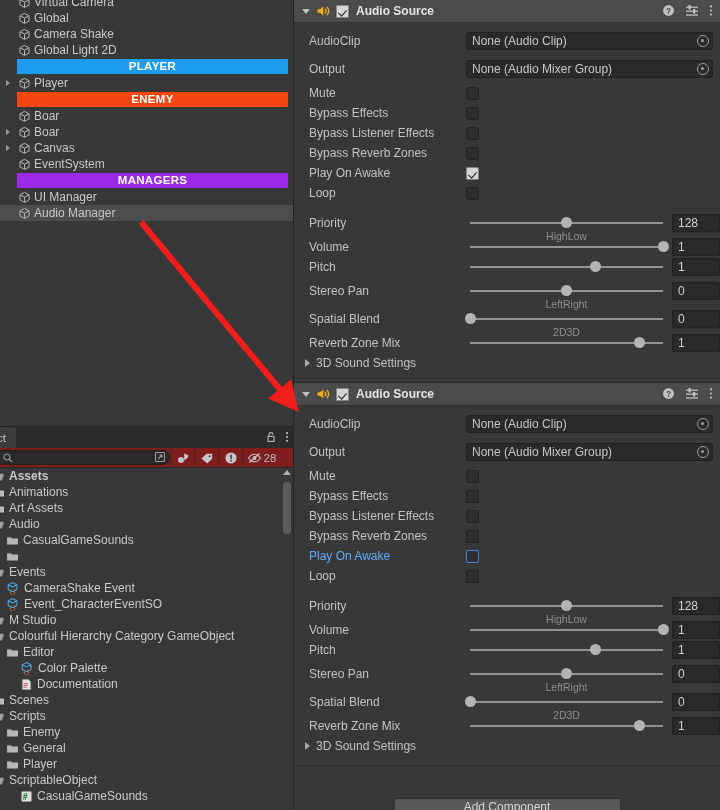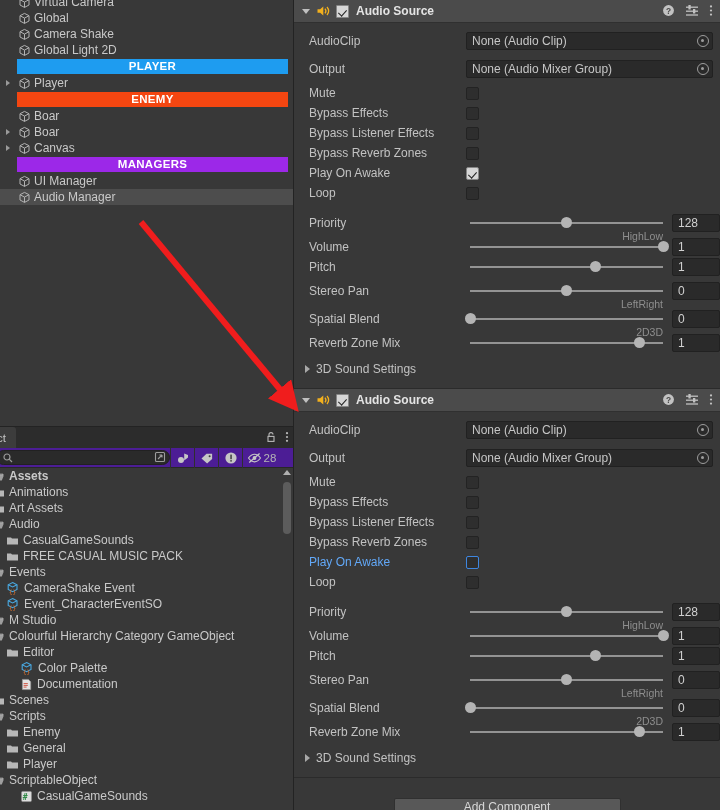--- a/index.html
+++ b/index.html
@@ -87,21 +87,21 @@
     font-size: 11.5px;
     display: flex; align-items: center;
     border-top-left-radius: 3px; border-top-right-radius: 3px;
   }
   .tabbar-right {
     position: absolute; right: 4px; top: 0; height: 21px;
     display: flex; align-items: center; gap: 8px;
   }
   #project-toolbar {
     height: 20px;
-    background: #4c1d95;
+    background: #7f1d1d;
     display: flex; align-items: center;
     border-bottom: 1px solid #282828;
   }
   #search-wrap {
     position: relative;
     margin-left: -4px;
     width: 174px; height: 15px;
     background: #2a2a2a;
     border: 1px solid #212121;
     border-radius: 8px;
@@ -278,37 +278,37 @@
   }
   .sl-knob {
     position: absolute; top: 4px;
     width: 11px; height: 11px;
     background: #b4b4b4;
     border-radius: 50%;
     margin-left: -5.5px;
   }
   .sl-ends {
     position: absolute; left: 4px; right: 4px; top: 17px;
-    display: flex; justify-content: flex-end;
+    display: flex; justify-content: center;
     color: #8e8e8e; font-size: 10.5px;
   }
   .numfield {
     width: 55px; height: 18px;
     background: #2a2a2a;
     border: 1px solid #212121;
     border-radius: 2px;
     color: #d0d0d0; font-size: 12px;
     display: flex; align-items: center;
     padding-left: 5px;
     margin-left: 5px;
   }
 
   .foldout-row {
     display: flex; align-items: center;
-    height: 20px; padding-left: 11px; margin-top: 6px;
+    height: 20px; padding-left: 11px;
   }
   .foldout-row .tri {
     width: 0; height: 0;
     border-left: 5px solid #a8a8a8;
     border-top: 4px solid transparent;
     border-bottom: 4px solid transparent;
     margin-right: 6px;
   }
   .foldout-row .fl {
     color: #c2c2c2; font-size: 12px;
@@ -419,20 +419,29 @@
         <span class="h-label">Boar</span>
       </div>
         <div class="h-row">
         <span class="twisty"></span>
         <svg class="go-icon" viewBox="0 0 13 13">
     <path d="M6.5 1.4 L11 3.7 V9 L6.5 11.4 L2 9 V3.7 Z" fill="none" stroke="#b2b2b2" stroke-width="1"></path>
     <path d="M2 3.7 L6.5 6.1 L11 3.7" fill="none" stroke="#b2b2b2" stroke-width="1"></path>
     <path d="M6.5 6.1 V11.4" fill="none" stroke="#b2b2b2" stroke-width="1"></path>
   </svg>
         <span class="h-label">Canvas</span>
+      </div>
+        <div class="h-row">
+
+        <svg class="go-icon" viewBox="0 0 13 13">
+    <path d="M6.5 1.4 L11 3.7 V9 L6.5 11.4 L2 9 V3.7 Z" fill="none" stroke="#b2b2b2" stroke-width="1"></path>
+    <path d="M2 3.7 L6.5 6.1 L11 3.7" fill="none" stroke="#b2b2b2" stroke-width="1"></path>
+    <path d="M6.5 6.1 V11.4" fill="none" stroke="#b2b2b2" stroke-width="1"></path>
+  </svg>
+        <span class="h-label">EventSystem</span>
       </div>
         <div class="cat-bar" style="background:#9c28e8">
         <span>MANAGERS</span>
       </div>
         <div class="h-row">
 
         <svg class="go-icon" viewBox="0 0 13 13">
     <path d="M6.5 1.4 L11 3.7 V9 L6.5 11.4 L2 9 V3.7 Z" fill="none" stroke="#b2b2b2" stroke-width="1"></path>
     <path d="M2 3.7 L6.5 6.1 L11 3.7" fill="none" stroke="#b2b2b2" stroke-width="1"></path>
     <path d="M6.5 6.1 V11.4" fill="none" stroke="#b2b2b2" stroke-width="1"></path>
@@ -553,21 +562,20 @@
       <svg class="p-icon" width="13" height="13" viewBox="0 0 13 13">
     <path d="M1 3.4h4l1 1.2h6v5.8H1z" fill="#b7b7b7"></path>
   </svg>
       <span>CasualGameSounds</span>
     </div>
           <div class="p-row" style="padding-left:16px;">
 
       <svg class="p-icon" width="13" height="13" viewBox="0 0 13 13">
     <path d="M1 3.4h4l1 1.2h6v5.8H1z" fill="#b7b7b7"></path>
   </svg>
-      <span>FREE CASUAL MUSIC PACK</span>
     </div>
           <div class="p-row" style="padding-left:2px;">
 
       <svg class="p-icon" width="13" height="13" viewBox="0 0 13 13">
       <path d="M1 10.6V3h3.6l1 1.2H11v1.2H3.3L1 10.6z" fill="none" stroke="#b9b9b9" stroke-width="1"></path>
       <path d="M3.4 5.6h8.4l-2 5H1.2z" fill="#9e9e9e"></path>
     </svg>
       <span>Events</span>
     </div>
           <div class="p-row" style="padding-left:16px;">

